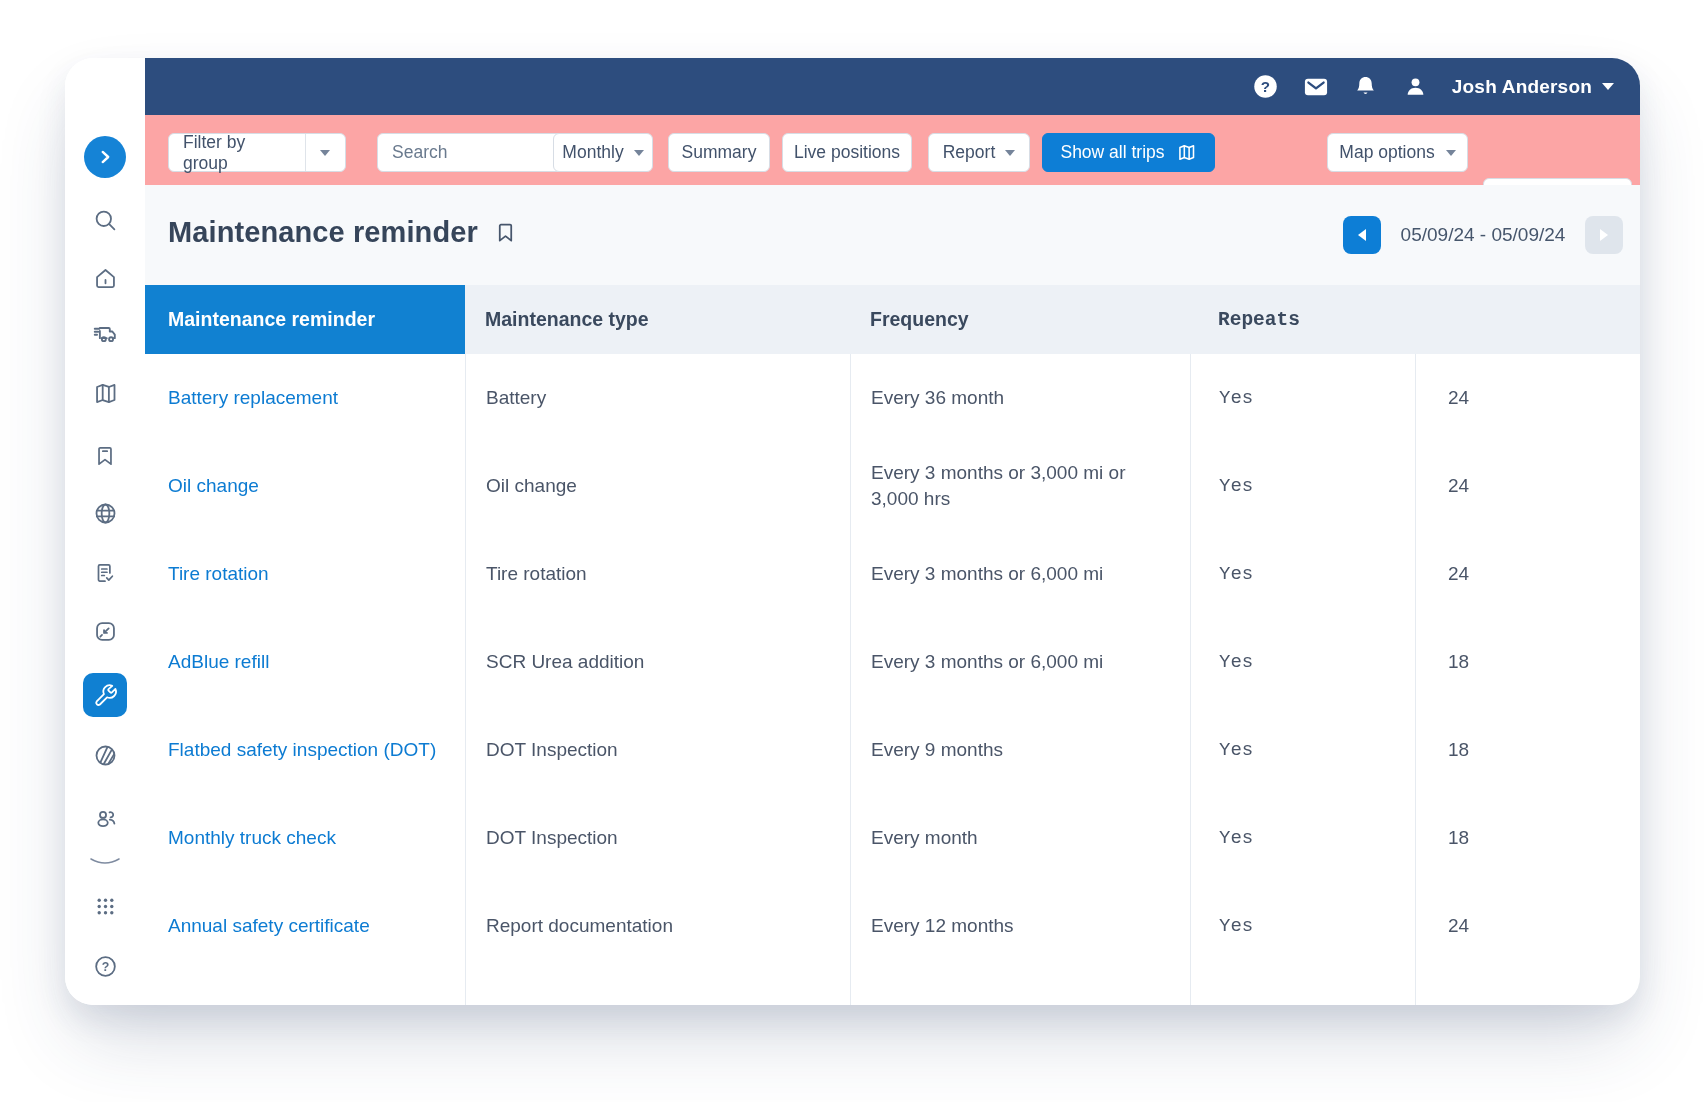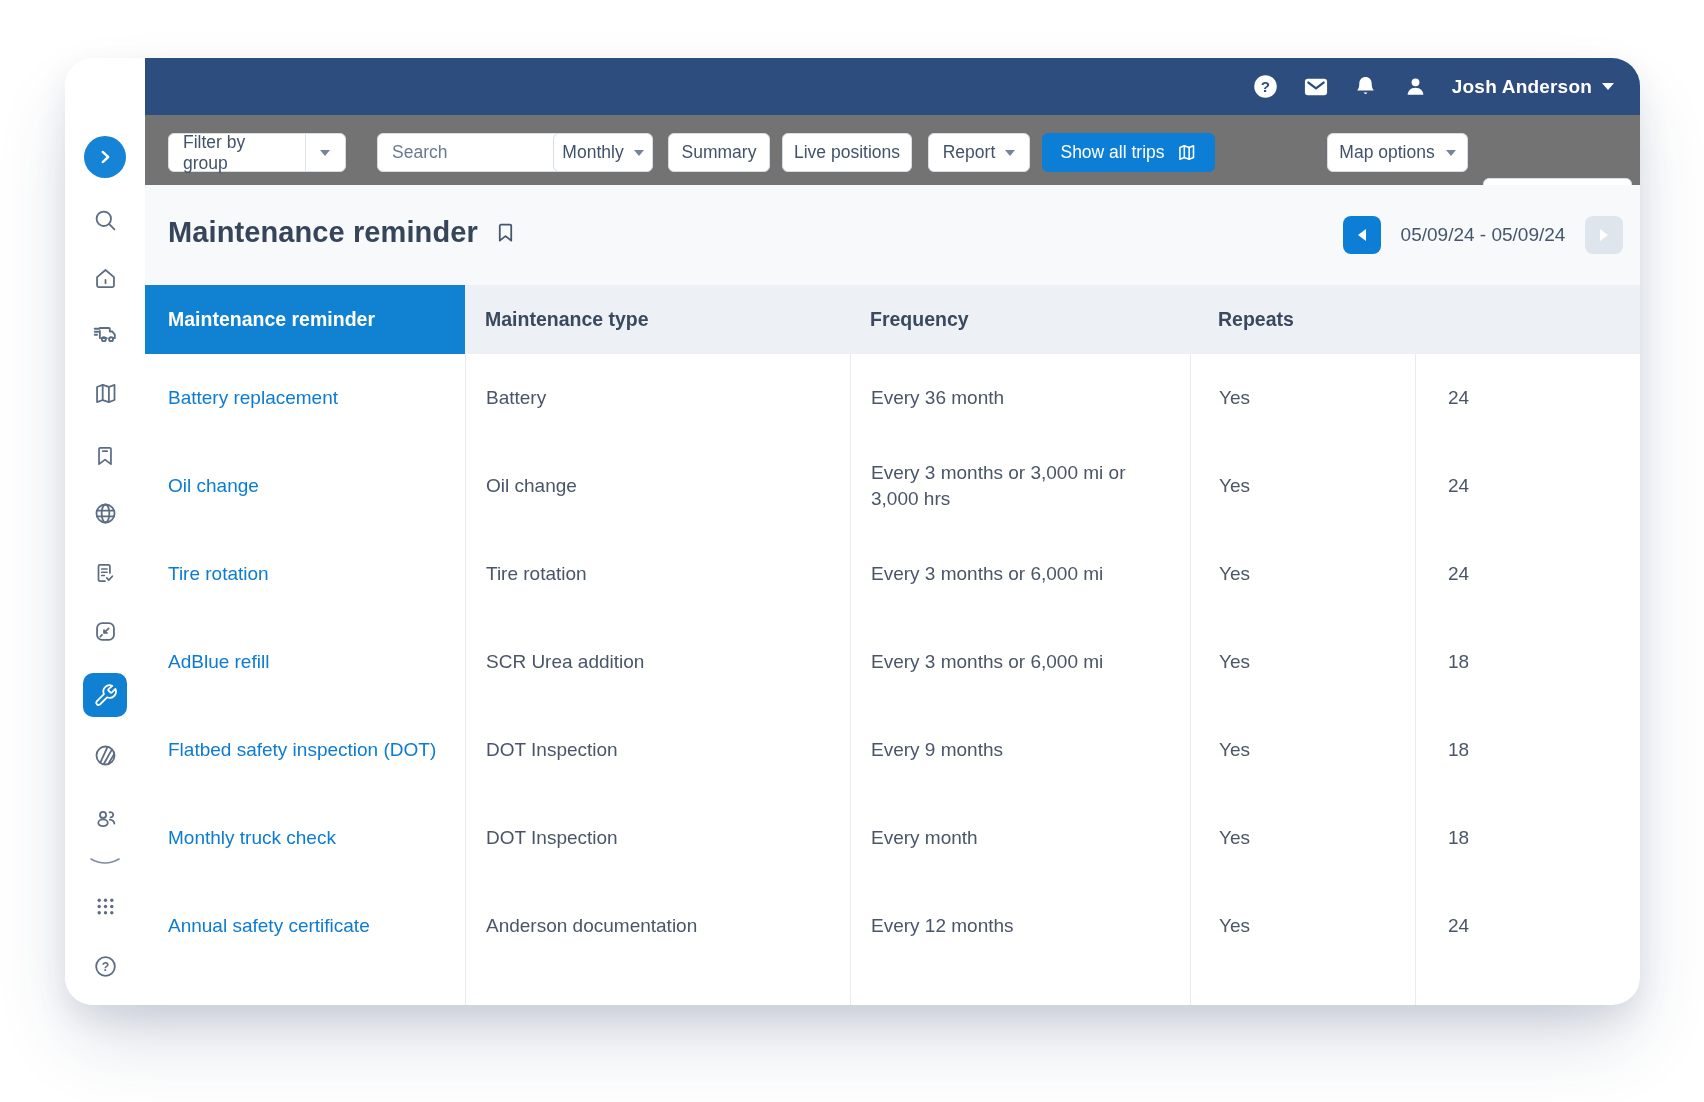--- a/index.html
+++ b/index.html
@@ -25,21 +25,21 @@
   
   .main { position:absolute; left:80px; top:0; width:1495px; height:100%; }
 
   .topbar { position:absolute; left:0; top:0; width:100%; height:57px; background:#2d4d7e; }
   .topbar-right { position:absolute; right:26px; top:0; height:57px; display:flex; align-items:center; gap:22px; }
   .tb-icon { width:28px; height:28px; display:flex; align-items:center; justify-content:center; cursor:pointer; }
   .user-wrap { display:flex; align-items:center; gap:10px; cursor:pointer; }
   .user-name { color:#fff; font-size:19px; font-weight:700; letter-spacing:.2px; }
   .caret-down-white { width:0; height:0; border-left:6px solid transparent; border-right:6px solid transparent; border-top:7px solid #fff; }
 
-  .toolbar { position:absolute; left:0; top:57px; width:100%; height:70px; background:#737373; }
+  .toolbar { position:absolute; left:0; top:57px; width:100%; height:70px; background:#fca5a5; }
   .btn { position:absolute; top:18px; height:39px; background:#fff; border:1px solid #d7dde5; border-radius:6px;
     display:flex; align-items:center; justify-content:center; font-size:17.5px; color:#42526b; cursor:pointer; }
   .caret { width:0; height:0; border-left:5.5px solid transparent; border-right:5.5px solid transparent; border-top:6.5px solid #75849a; }
   .split-main { padding:0 14px; height:100%; display:flex; align-items:center; }
   .split-caret { width:42px; height:100%; border-left:1px solid #dfe4ea; display:flex; align-items:center; justify-content:center; }
   .search-input { position:absolute; top:18px; height:39px; background:#fff; border:1px solid #d7dde5; border-radius:6px;
     font-size:17.5px; color:#42526b; padding:0 14px; outline:none; font-family:inherit; }
   .search-input::placeholder { color:#6a7a8e; }
   .btn-primary { background:#0d7ed6; border-color:#0d7ed6; color:#fff; gap:11px; }
 
@@ -60,21 +60,21 @@
   .th { display:flex; align-items:center; font-size:19.5px; font-weight:700; color:#3a495e; }
   .th-blue { background:#1181d1; color:#fff; }
   .tbody { position:absolute; left:0; top:296px; width:100%; bottom:0; display:flex; flex-direction:column; }
   .trow { height:88px; flex:0 0 88px; }
   .trow-filler { flex:1 1 auto; height:auto; }
   .td { display:flex; align-items:center; font-size:19px; color:#4a5568; line-height:26px; }
   .td + .td { border-left:1px solid #e6ebf1; }
   .td-pad1 { padding-left:23px; padding-right:18px; }
   .td-pad2 { padding-left:20px; padding-right:18px; }
   .td-pad3 { padding-left:20px; padding-right:18px; }
-  .td-pad4 { padding-left:28px; }
+  .td-pad4 { padding-left:28px;font-family:Liberation Mono, monospace; }
   .td-pad5 { padding-left:32px; }
   .link { color:#0c7bd2; cursor:pointer; }
   .freq { max-width:255px; }
 </style>
 </head>
 <body>
 
 <div class="app-card">
 
   <div class="sidebar">
@@ -360,21 +360,21 @@
         <div class="td td-pad3">
             <span class="freq">Every month</span>
           </div>
         <div class="td td-pad4">Yes</div>
         <div class="td td-pad5">18</div>
       </div>
         <div class="trow grid-cols">
         <div class="td td-pad1">
             <span class="link">Annual safety certificate</span>
           </div>
-        <div class="td td-pad2">Anderson documentation</div>
+        <div class="td td-pad2">Report documentation</div>
         <div class="td td-pad3">
             <span class="freq">Every 12 months</span>
           </div>
         <div class="td td-pad4">Yes</div>
         <div class="td td-pad5">24</div>
       </div>
         <div class="trow grid-cols trow-filler">
         <div class="td td-pad1">
             <span class="link"></span>
           </div>

